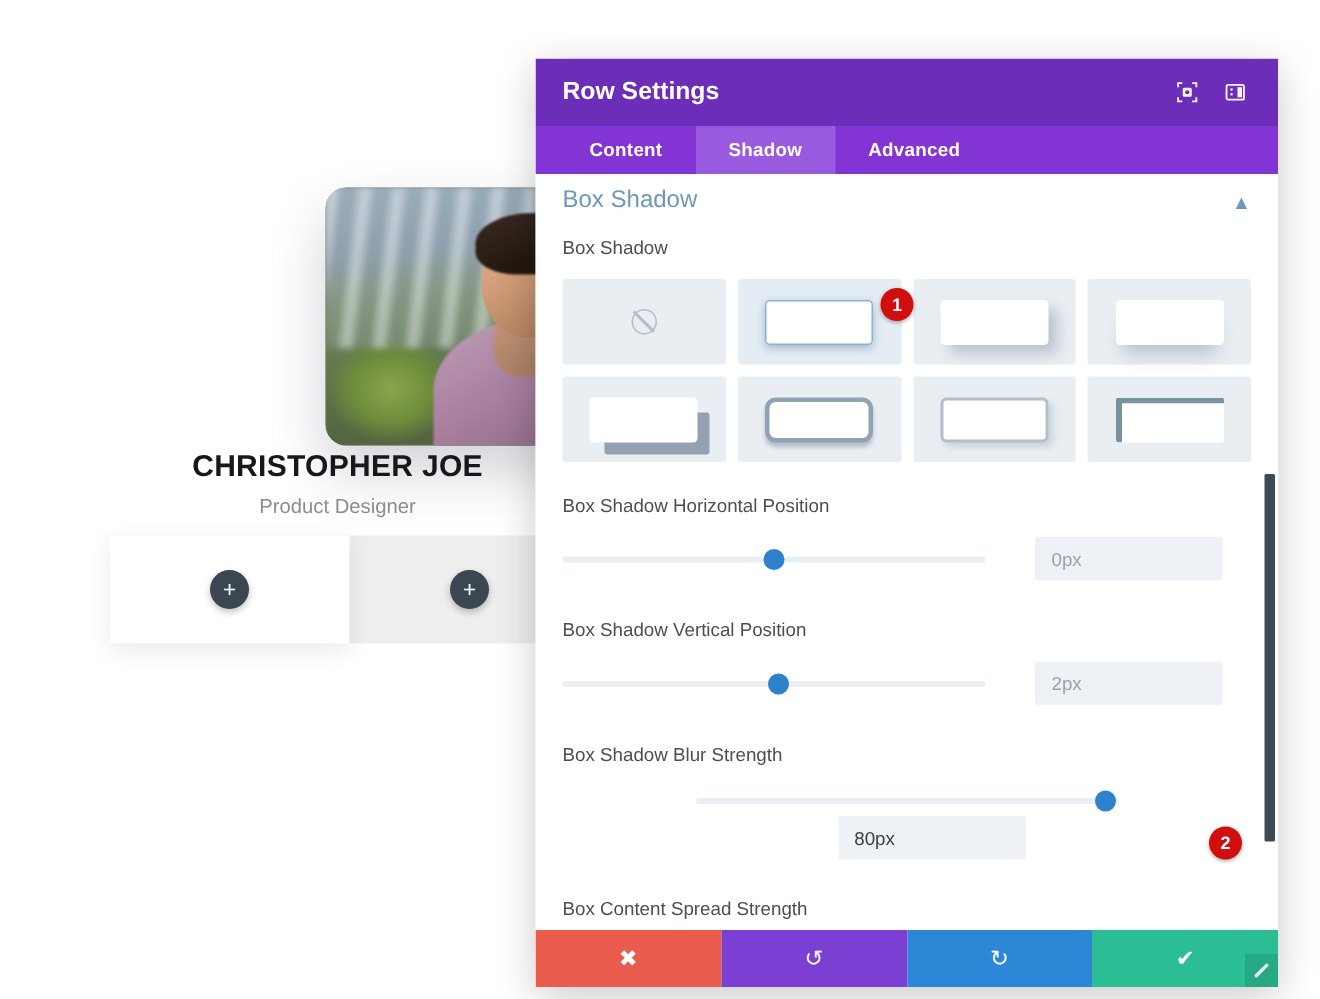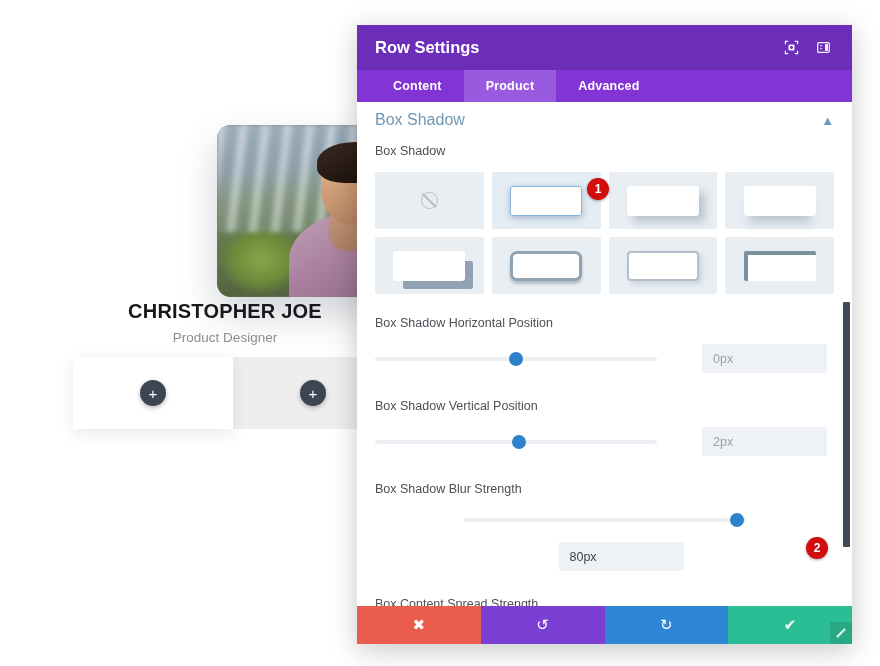--- a/index.html
+++ b/index.html
@@ -88,21 +88,21 @@
     position: absolute; left: 50%; top: 50%; transform: translate(-50%,-50%);
     width: 26px; height: 26px; border-radius: 50%;
     background: #3c4653; color: #fff;
     display: flex; align-items: center; justify-content: center;
     font-size: 15px; line-height: 1; font-weight: 400;
     box-shadow: 0 2px 5px rgba(0,0,0,.25);
   }
 
   
   #modal {
-    position: absolute; left: 357px; top: 25px; width: 495px; height: 619px;
+    position: absolute; left: 357px; top: 39px; width: 495px; height: 619px;
     background: #ffffff;
     box-shadow: 0 6px 26px rgba(0,0,0,.22);
     display: flex; flex-direction: column;
     overflow: hidden;
   }
   #modal-header {
     height: 45px; background: #6c2eb9;
     display: flex; align-items: center; padding: 0 18px;
     flex: 0 0 auto;
   }
@@ -174,21 +174,21 @@
   .badge {
     position: absolute; width: 22px; height: 22px; border-radius: 50%;
     background: #d10d0d; color: #fff; font-size: 12px; font-weight: bold;
     display: flex; align-items: center; justify-content: center;
     box-shadow: 0 1px 3px rgba(0,0,0,.35); z-index: 30;
   }
   #badge-1 { left: 212px; top: 6px; }
   #badge-2 { position: absolute; left: 449px; top: 435px; }
 
   
-  .slider-row { display: flex; align-items: center; gap: 12px; padding: 0 18px; }
+  .slider-row { display: flex; align-items: center; gap: 0; padding: 0 18px; }
   .slider-wrap { width: 282px; position: relative; height: 20px; }
   .track {
     position: absolute; left: 0; top: 8px; width: 100%; height: 4px;
     background: #ebeef2; border-radius: 2px;
   }
   .knob {
     position: absolute; top: 3px; width: 14px; height: 14px; border-radius: 50%;
     background: #2e82cc; transform: translateX(-50%);
   }
   .num-input {
@@ -266,21 +266,21 @@
         <rect x="1.8" y="2.8" width="12.4" height="10.4" rx="1.2"></rect>
         <rect x="9.6" y="4.4" width="3.2" height="7.2" fill="#fff" stroke="none"></rect>
         <circle cx="5.4" cy="6" r=".85" fill="#fff" stroke="none"></circle>
         <circle cx="5.4" cy="9.4" r=".85" fill="#fff" stroke="none"></circle>
       </svg>
     </div>
   </div>
 
   <div id="tabbar">
     <div class="tab">Content</div>
-    <div class="tab active">Product</div>
+    <div class="tab active">Shadow</div>
     <div class="tab">Advanced</div>
   </div>
 
   <div id="modal-body">
 
     <div id="section-title">
       <span class="txt">Box Shadow</span>
       <span class="chev">▲</span>
     </div>
 

